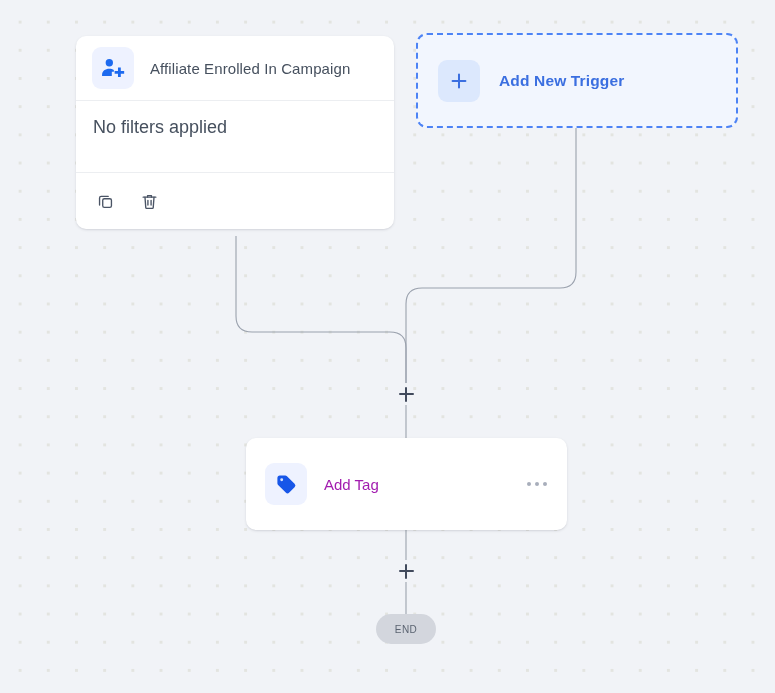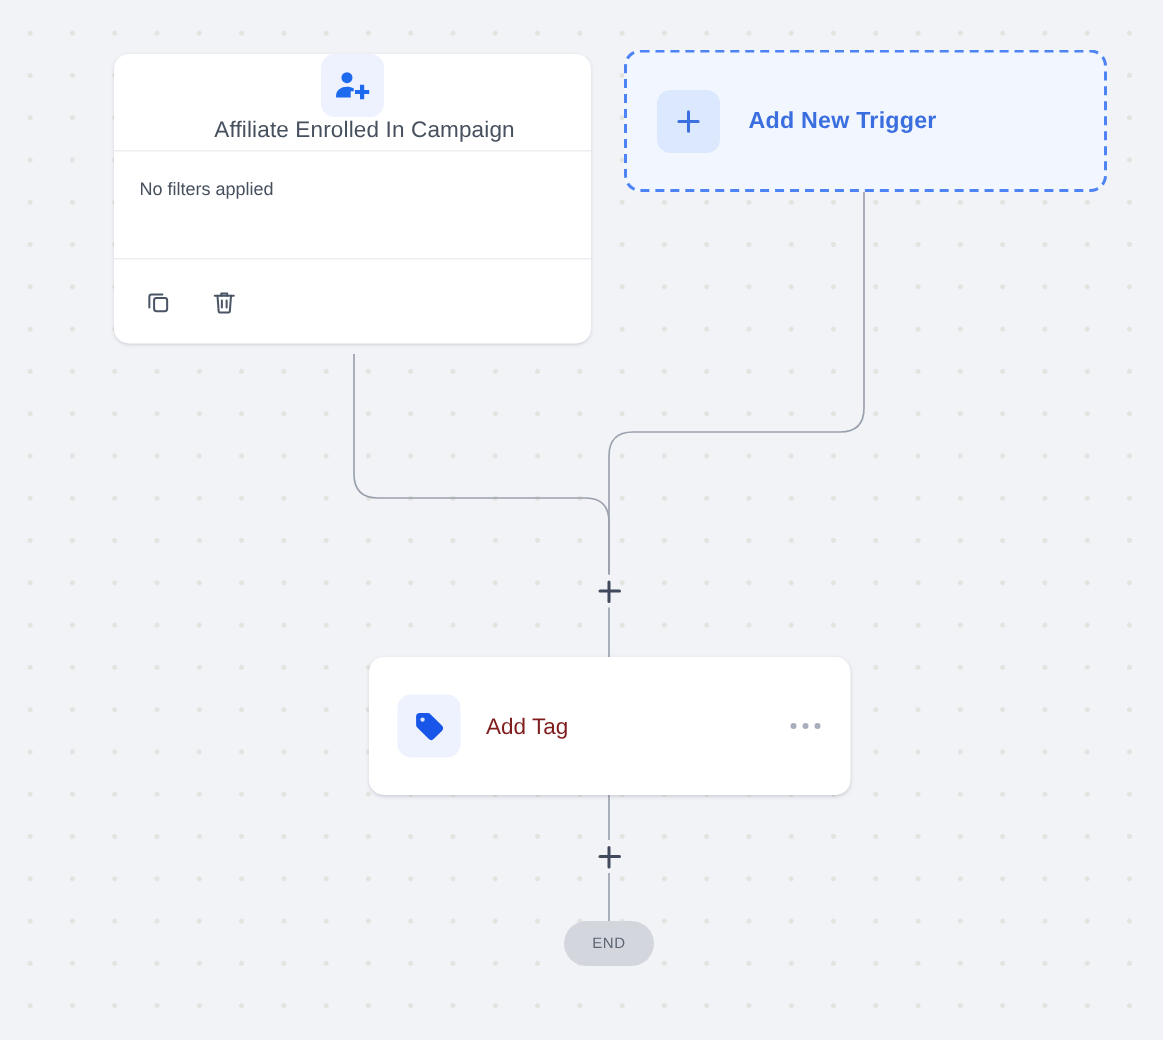--- a/index.html
+++ b/index.html
@@ -46,21 +46,20 @@
     top: 36px;
     width: 318px;
   }
   .node-head {
     display: flex;
     align-items: center;
     height: 65px;
     padding: 0 16px;
     box-sizing: border-box;
     border-bottom: 1px solid #eceef1;
-    flex-direction: column;
   }
   .node-icon {
     width: 42px;
     height: 42px;
     border-radius: 9px;
     background: #eef2ff;
     display: flex;
     align-items: center;
     justify-content: center;
     flex: 0 0 auto;
@@ -72,21 +71,21 @@
     letter-spacing: .1px;
     white-space: nowrap;
   }
   .node-body {
     height: 72px;
     padding: 16px 17px 0 17px;
     box-sizing: border-box;
     border-bottom: 1px solid #eceef1;
   }
   .node-body-text {
-    font-size: 12px;
+    font-size: 18px;
     color: #46505e;
   }
   .node-foot {
     height: 56px;
     display: flex;
     align-items: center;
     padding: 0 17px;
     box-sizing: border-box;
     gap: 20px;
   }
@@ -140,21 +139,21 @@
     width: 321px;
     height: 92px;
     display: flex;
     align-items: center;
     padding: 0 18px 0 19px;
     box-sizing: border-box;
   }
   .action-title {
     margin-left: 17px;
     font-size: 15px;
-    color: #7f1d1d;
+    color: #a21caf;
     flex: 1 1 auto;
   }
   .kebab {
     display: flex;
     align-items: center;
     gap: 4px;
     cursor: pointer;
     padding: 6px 2px;
   }
   .kebab i {

